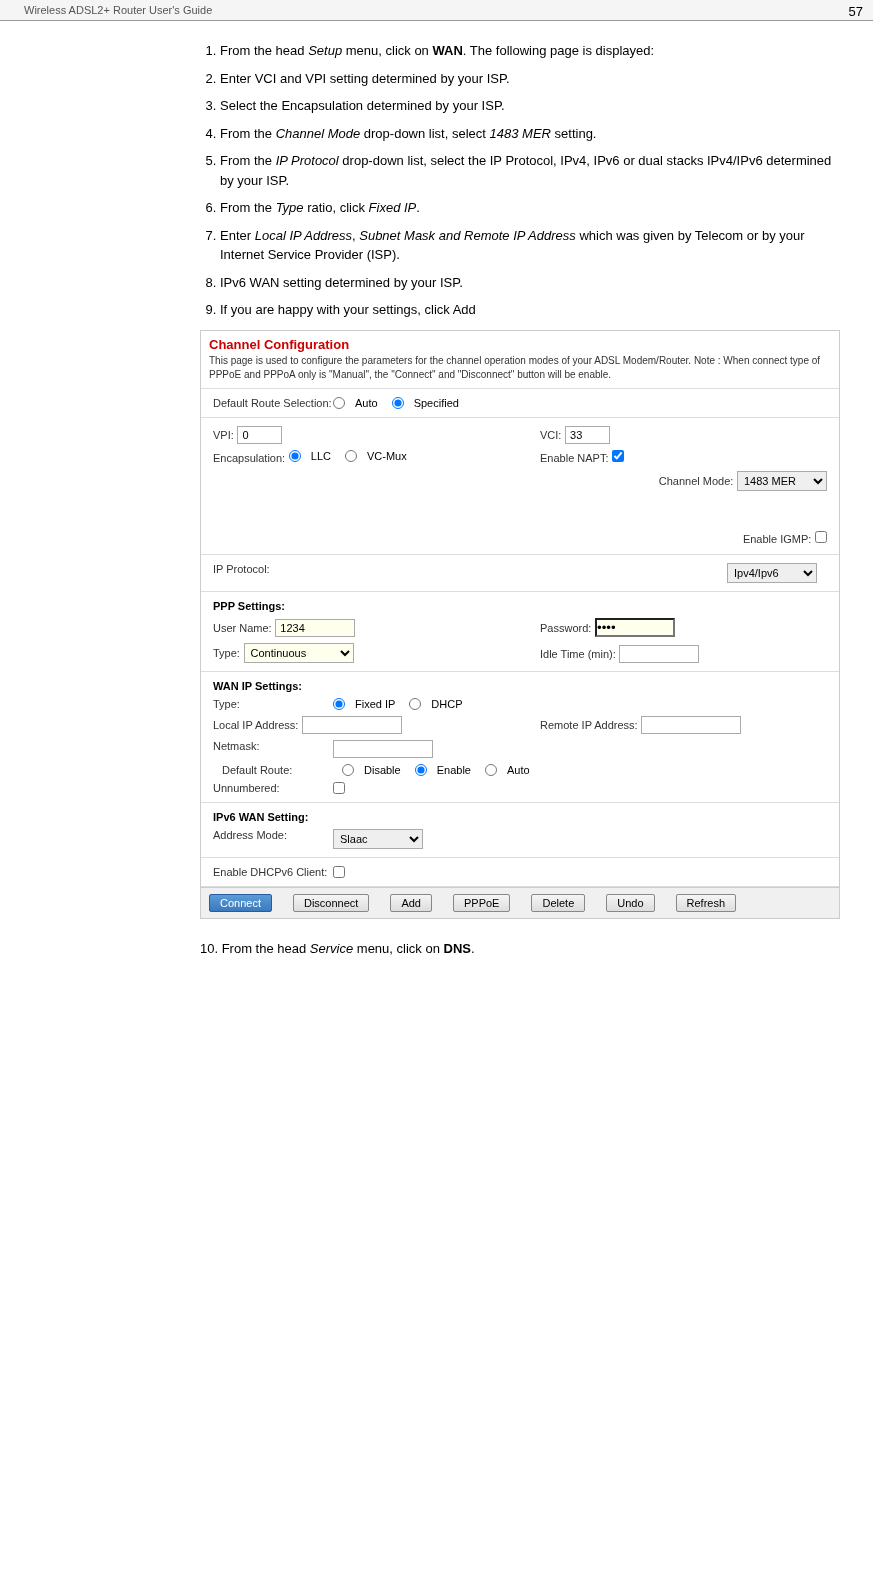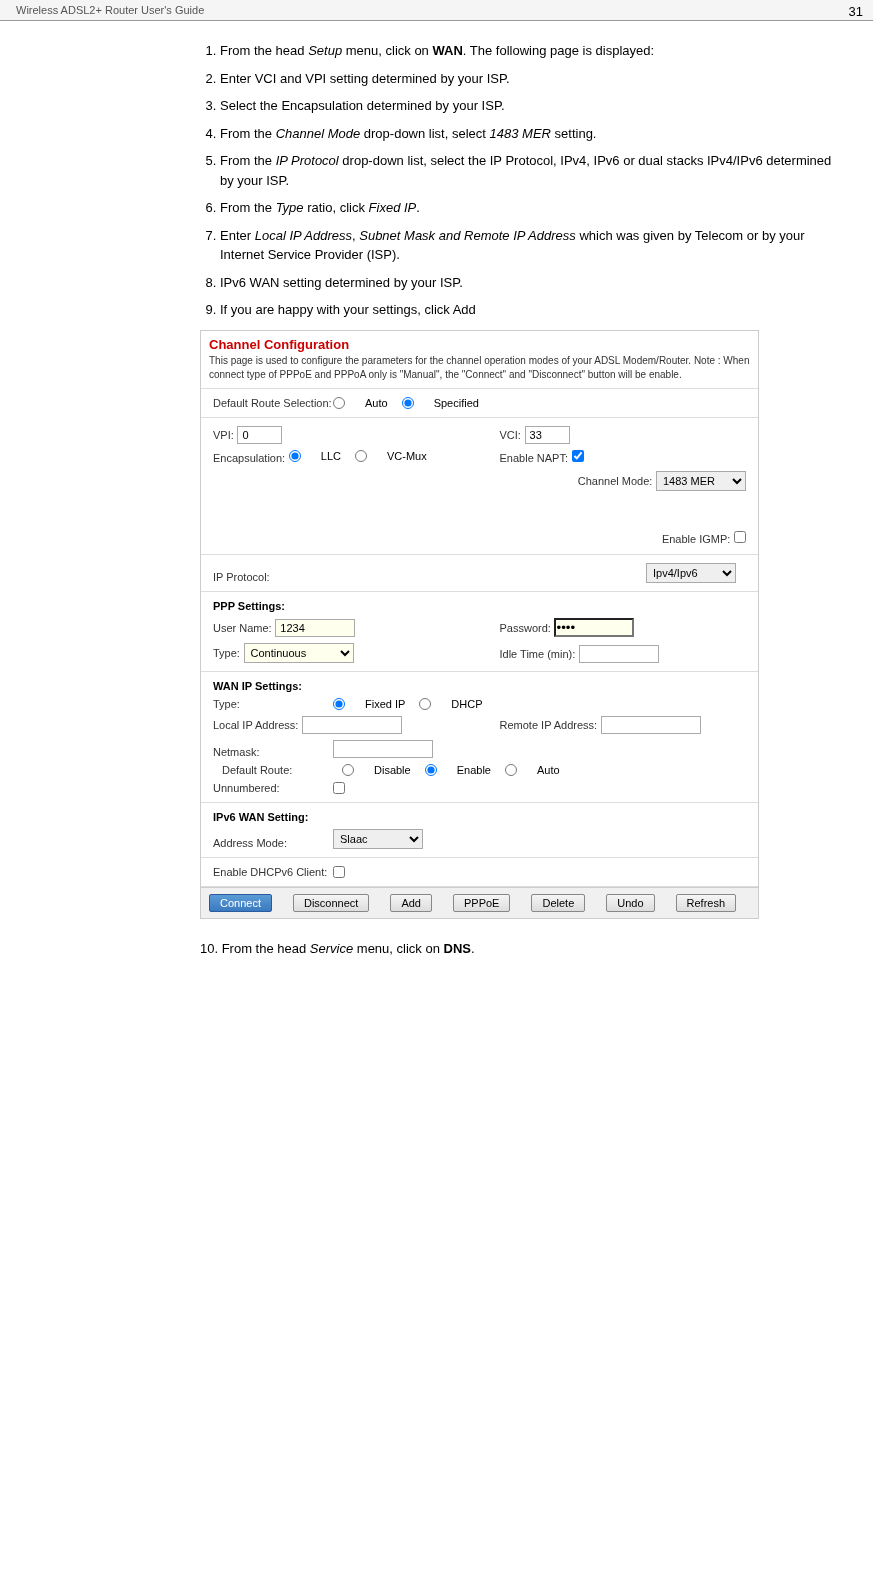--- a/index.html
+++ b/index.html
@@ -6,21 +6,21 @@
     body {
       font-family: Arial, sans-serif;
       font-size: 13px;
       background: #fff;
       width: 873px;
       min-height: 1586px;
       color: #000;
     }
     .page-header {
       border-bottom: 1px solid #999;
-      padding: 4px 16px;
+      padding: 4px 24px;
       font-size: 11px;
       color: #555;
       background: #f5f5f5;
     }
     .content-area {
       padding: 20px 40px 20px 200px;
     }
     .section-title {
       font-size: 17px;
       font-weight: bold;
@@ -37,21 +37,21 @@
       font-size: 13px;
     }
     .instructions ol li em {
       font-style: italic;
     }
     
     .channel-config-wrapper {
       margin: 10px 0 18px 0;
       border: 1px solid #ccc;
       background: #fff;
-      width: 559px;
+      width: 640px;
     }
     .channel-config-title {
       color: #cc0000;
       font-size: 13px;
       font-weight: bold;
       padding: 6px 8px 2px 8px;
     }
     .channel-config-desc {
       font-size: 10px;
       color: #333;
@@ -61,39 +61,39 @@
     }
     .config-section {
       border-bottom: 1px solid #ddd;
       padding: 8px 12px;
     }
     .config-section:last-child {
       border-bottom: none;
     }
     .config-row {
       display: flex;
-      align-items: flex-end;
+      align-items: flex-start;
       margin-bottom: 6px;
       flex-wrap: wrap;
     }
     .config-row:last-child { margin-bottom: 0; }
     .label {
       font-size: 11px;
       color: #333;
       min-width: 120px;
     }
     .radio-group {
       display: flex;
       align-items: center;
       gap: 14px;
     }
     .radio-item {
       display: flex;
       align-items: center;
-      gap: 20px;
+      gap: 10px;
       font-size: 11px;
     }
     input[type="radio"] { width: 12px; height: 12px; }
     input[type="checkbox"] { width: 12px; height: 12px; }
     input[type="text"] {
       border: 1px solid #aaa;
       padding: 1px 4px;
       font-size: 11px;
       height: 18px;
     }
@@ -381,14 +381,14 @@
     </div>
   </div>
 
   <div class="footer-text">
     <span>10.  From the head <em>Service</em> menu, click on <strong>DNS</strong>.</span>
   </div>
 
 </div>
 
 <div style="position:absolute; top:4px; right:10px;">
-  <span>31</span>
+  <span>57</span>
 </div>
 
 </body></html>

